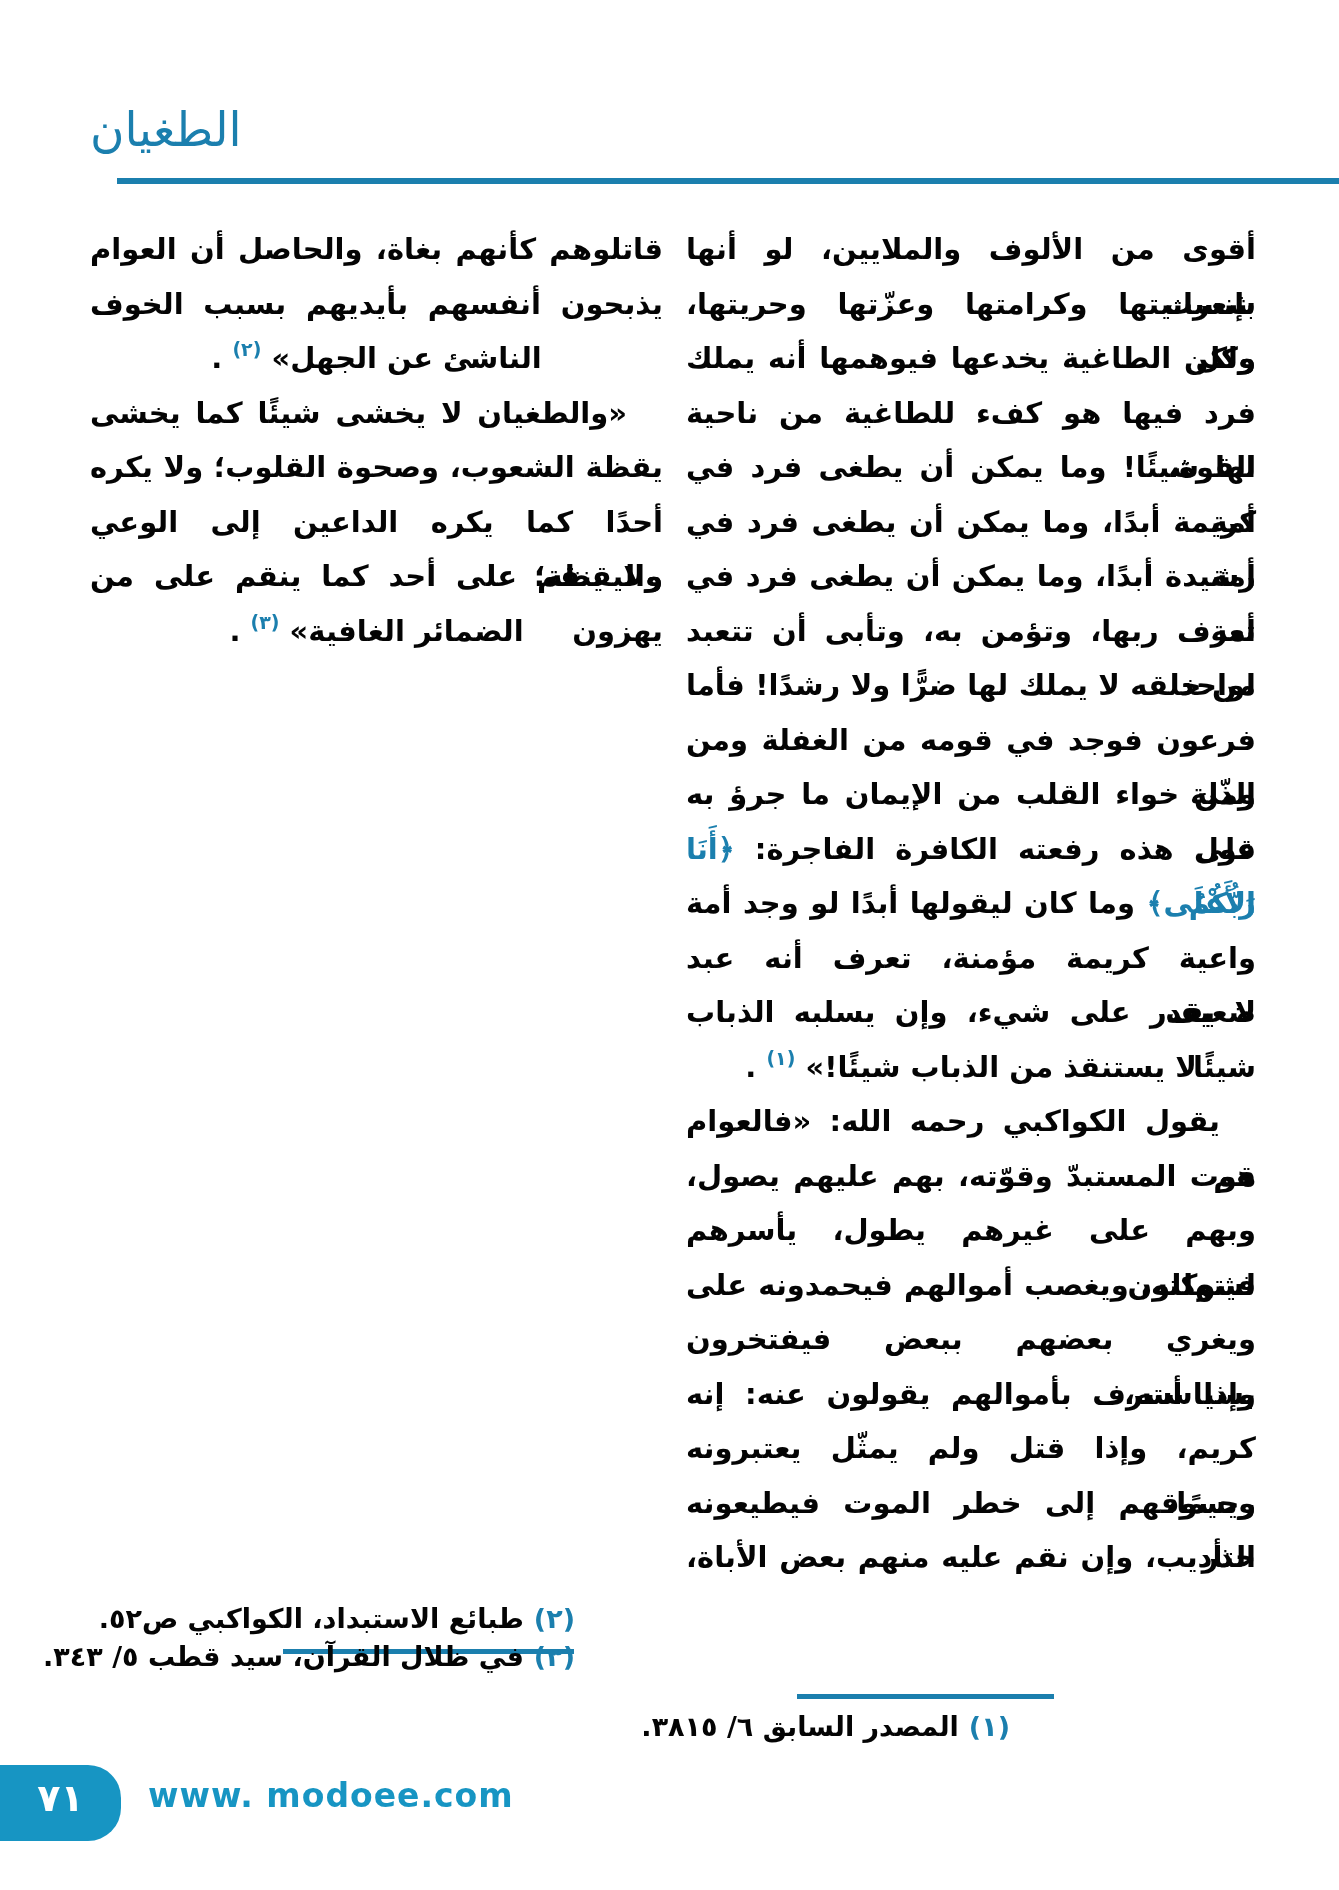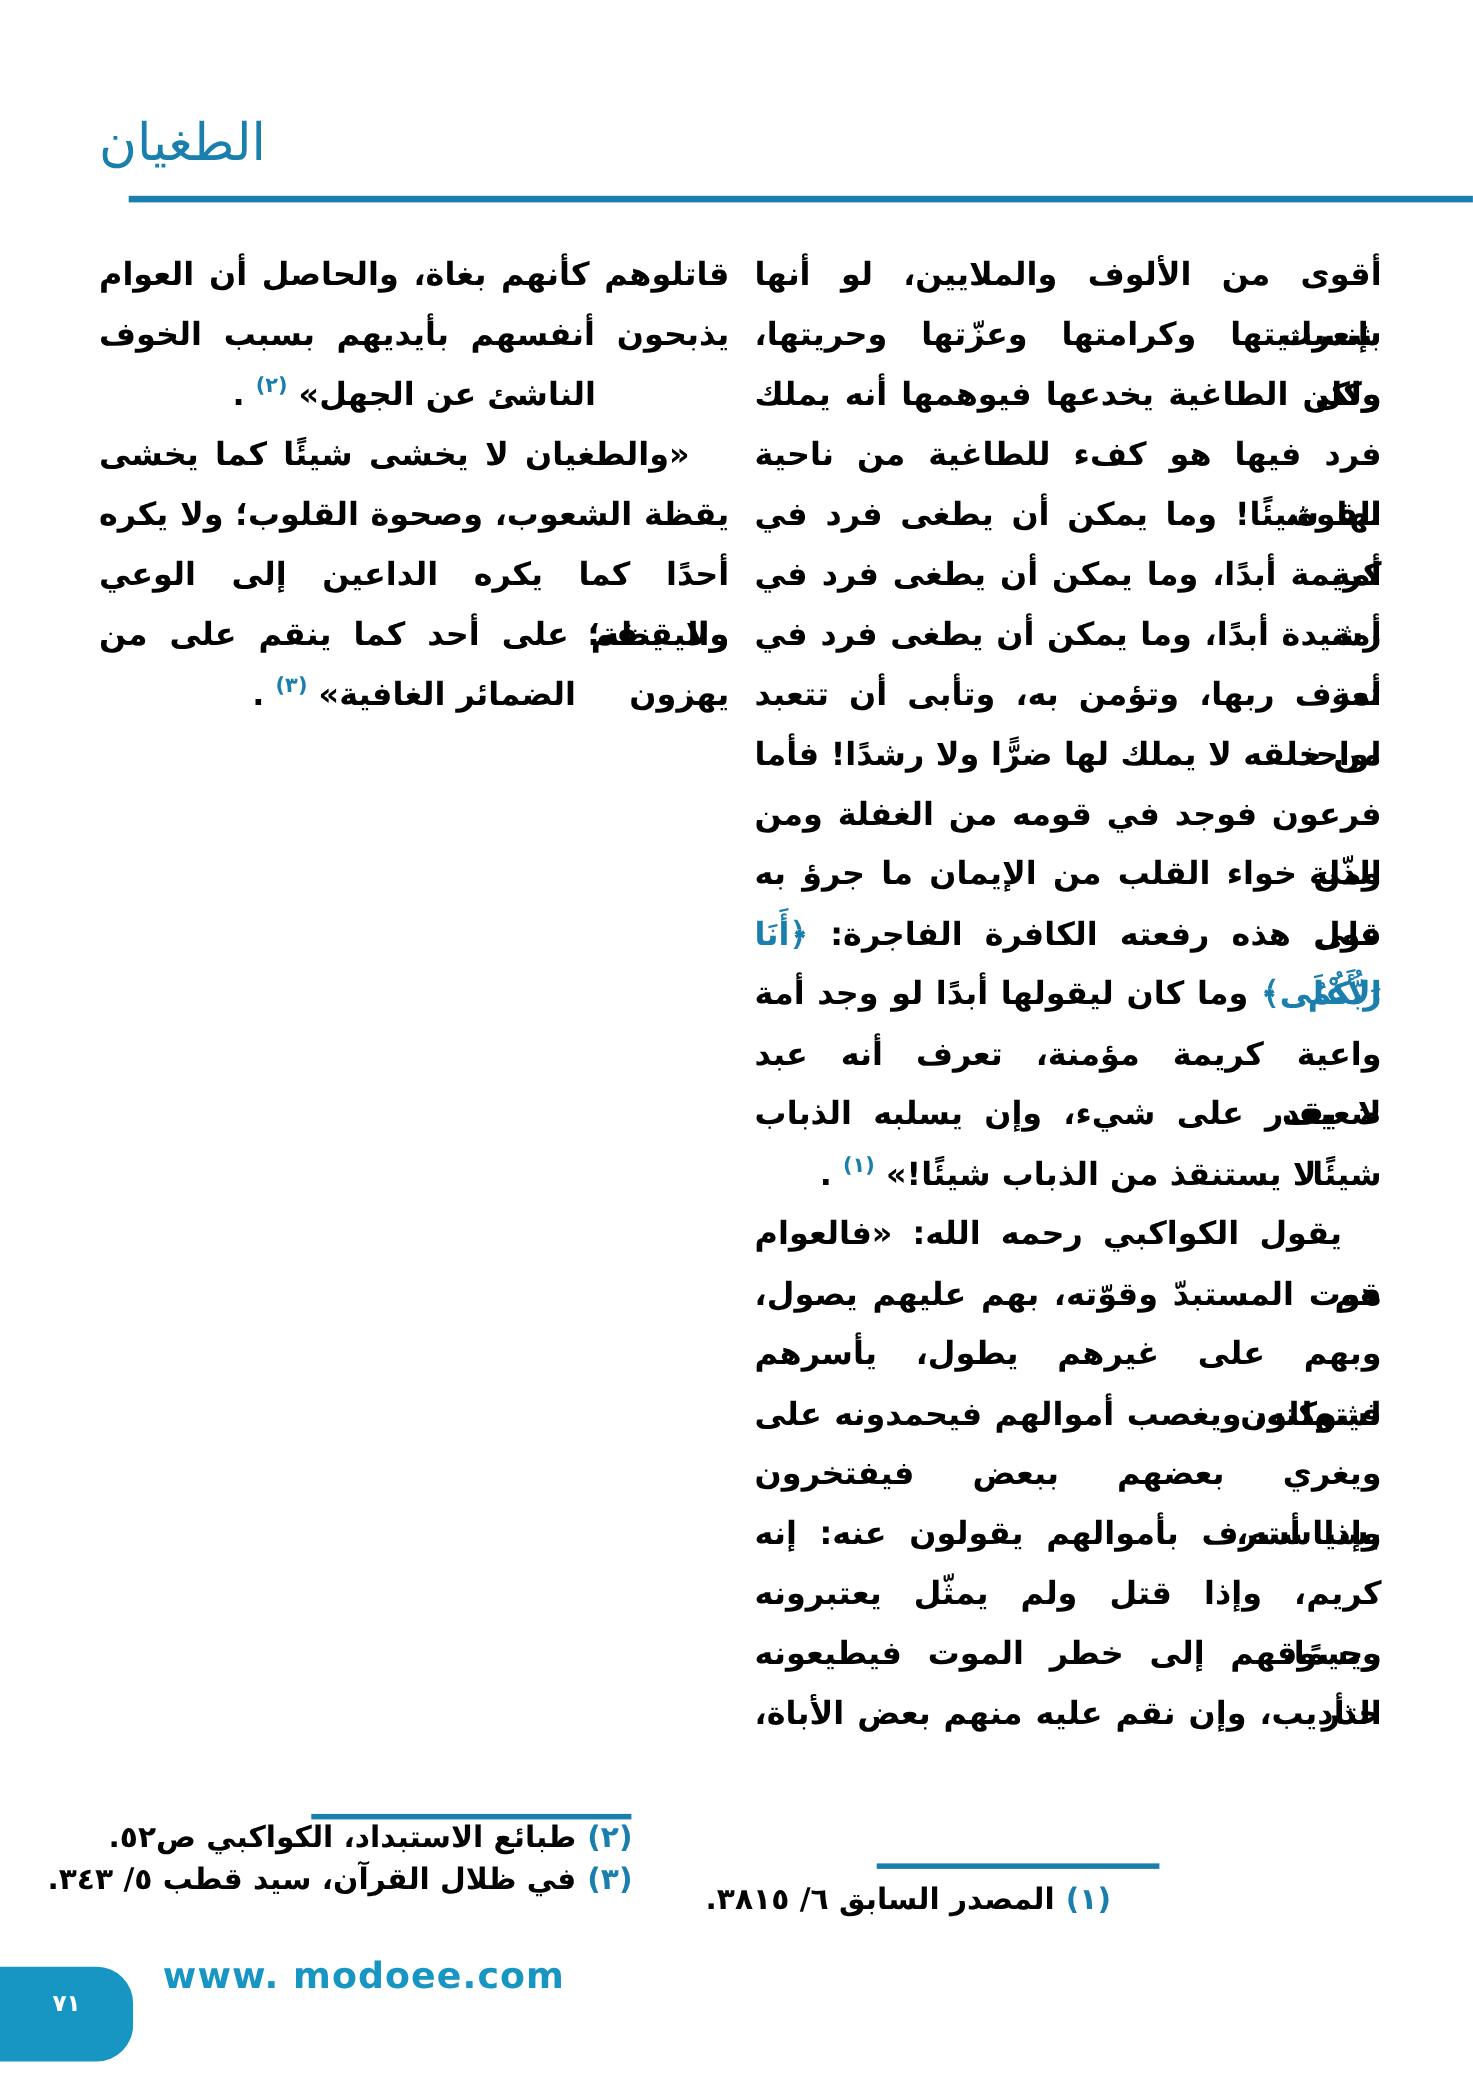--- a/index.html
+++ b/index.html
@@ -43,29 +43,29 @@
 
   .fnrule{ position:absolute; height:5px; background:var(--accent); }
   #fnrule-right{ left:797px; top:1694px; width:257px; }
   #fnrule-left { left:283px; top:1649px; width:291px; }
 
   .fnblock{
     position:absolute; direction:rtl; text-align:right;
     font-size:27px; font-weight:bold; color:var(--ink);
   }
   #fn-right{ left:598px; top:1708px; width:412px; }
-  #fn-left { left:100px; top:1652px; width:475px; }
+  #fn-left { left:100px; top:1600px; width:475px; }
   .fnline{ line-height:38px; white-space:nowrap; }
   .fnum{ color:var(--accent); margin-left:10px; }
 
   .pagenum{
-    position:absolute; left:0; top:1765px; width:121px; height:86px;
+    position:absolute; left:0; top:1765px; width:121px; height:76px;
     background:var(--footer); border-radius:0 33px 33px 0;
-    color:#ffffff; font-size:21px; font-weight:bold;
-    text-align:center; line-height:66px;margin-top:23px;
+    color:#ffffff; font-size:38px; font-weight:bold;
+    text-align:center; line-height:66px;
   }
   .website{
     position:absolute; left:148px; top:1776px;
     font-size:33px; font-weight:bold; color:var(--footer);
     direction:ltr; letter-spacing:1px; white-space:nowrap;
   }
 </style>
 </head>
 <body>
 

